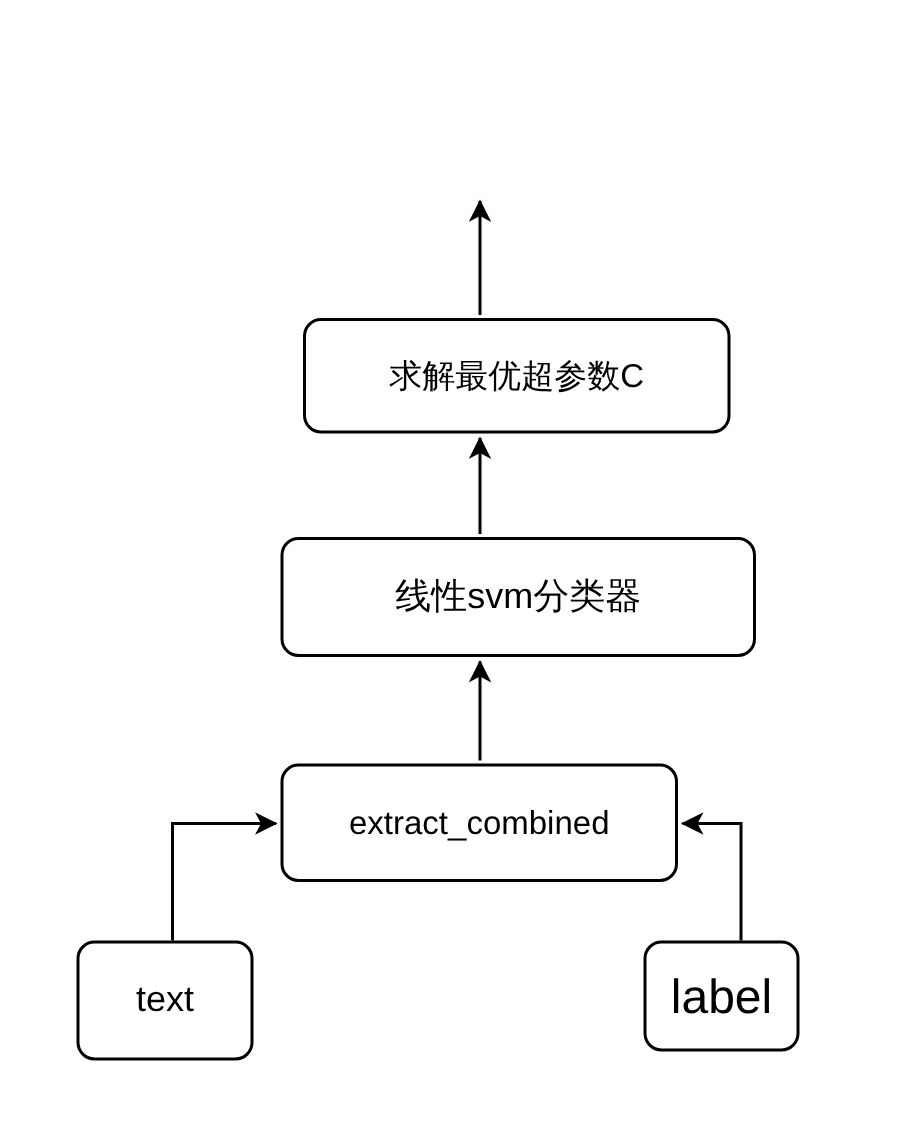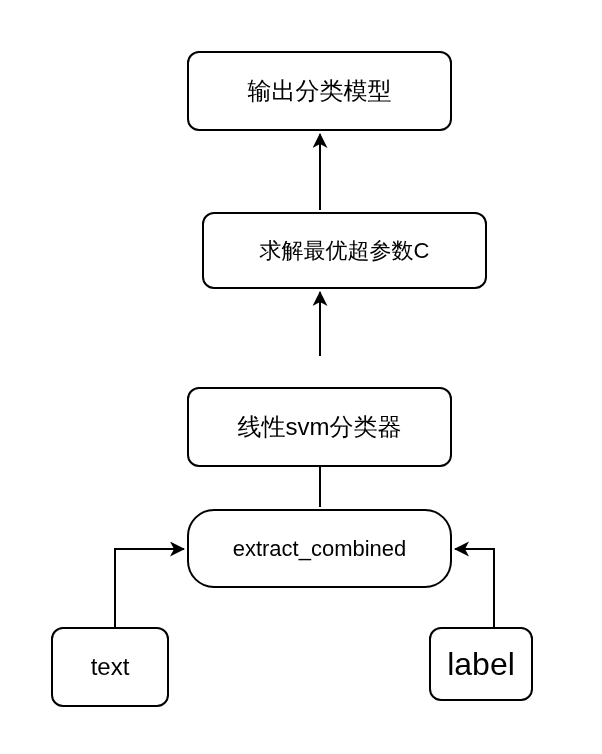--- a/index.html
+++ b/index.html
@@ -43,22 +43,22 @@
     align-items: center;
     justify-content: center;
     text-align: center;
   }
   .node .line {
     white-space: nowrap;
     line-height: 28px;
   }
   #node-output-model   { left: 187px; top:  51px; width: 265px; height: 80px; font-size: 24px; }
   #node-hyperparam     { left: 178px; top: 212px; width: 285px; height: 77px; font-size: 22px; margin-left: 24px; }
-  #node-svm-classifier { left: 187px; top: 358px; width: 265px; height: 80px; font-size: 24px; margin-top: 29px; }
-  #node-extract        { left: 187px; top: 509px; width: 265px; height: 79px; font-size: 22px; border-radius: 27px; }
+  #node-svm-classifier { left: 187px; top: 358px; width: 317px; height: 80px; font-size: 24px; }
+  #node-extract        { left: 187px; top: 509px; width: 265px; height: 79px; font-size: 22px; }
   #node-text-input     { left:  51px; top: 627px; width: 118px; height: 80px; font-size: 24px; }
   #node-label-input    { left: 429px; top: 627px; width: 104px; height: 74px; font-size: 32px; }
 </style>
 </head>
 <body>
 
 <div class="canvas">
 
   <svg class="edges" viewBox="0 0 602 754" xmlns="http://www.w3.org/2000/svg">
     <defs>
@@ -66,23 +66,20 @@
         <path d="M0,0 L15,7.5 L0,15 L4,7.5 Z" fill="#000000"></path>
       </marker>
     </defs>
     <path class="edge" d="M320,210 L320,134"></path>
     <path class="edge" d="M320,356 L320,292"></path>
     <path class="edge" d="M320,507 L320,441"></path>
     <path class="edge" d="M115,627 L115,549 L184,549"></path>
     <path class="edge" d="M494,627 L494,549 L455,549"></path>
   </svg>
 
-  <div class="node" id="node-output-model">
-    <span class="line">输出分类模型</span>
-  </div>
 
   <div class="node" id="node-hyperparam">
     <span class="line">求解最优超参数C</span>
   </div>
 
   <div class="node" id="node-svm-classifier">
     <span class="line">线性svm分类器</span>
   </div>
 
   <div class="node" id="node-extract">

